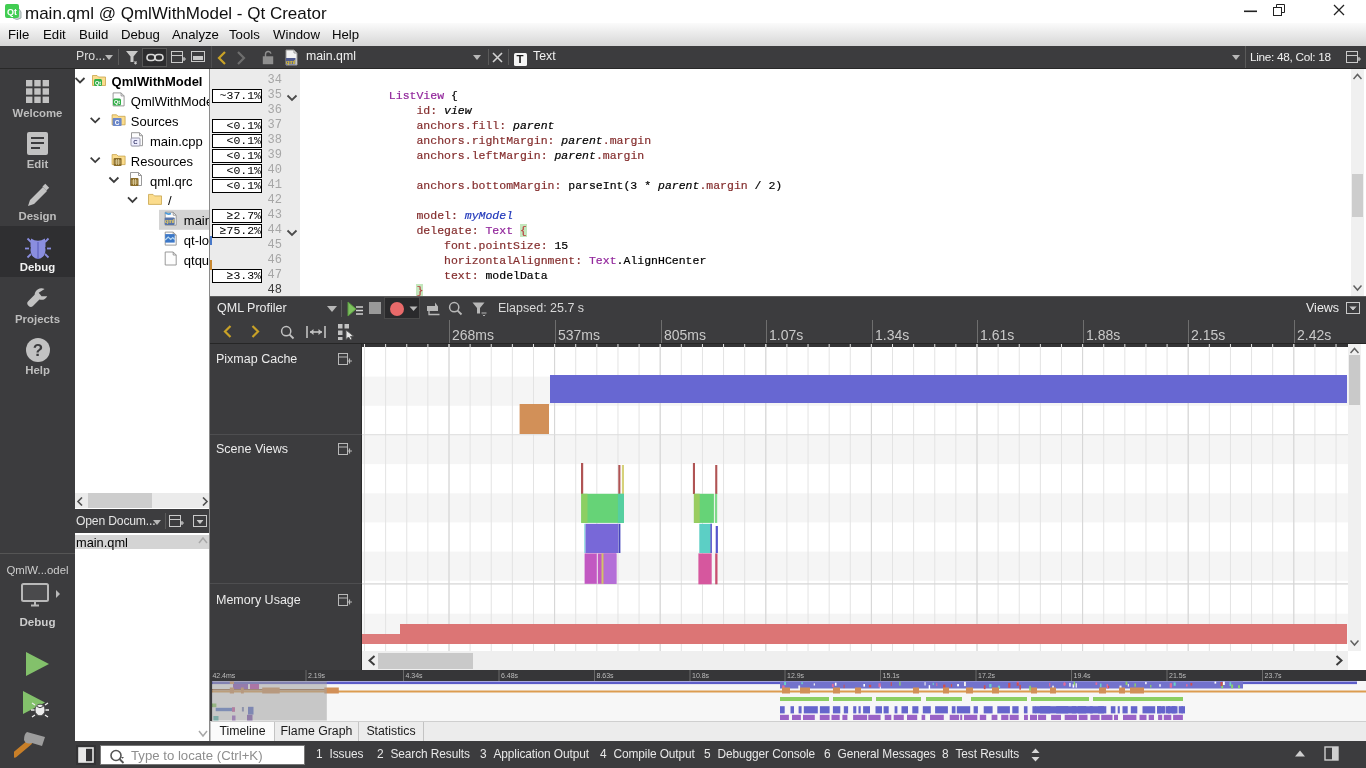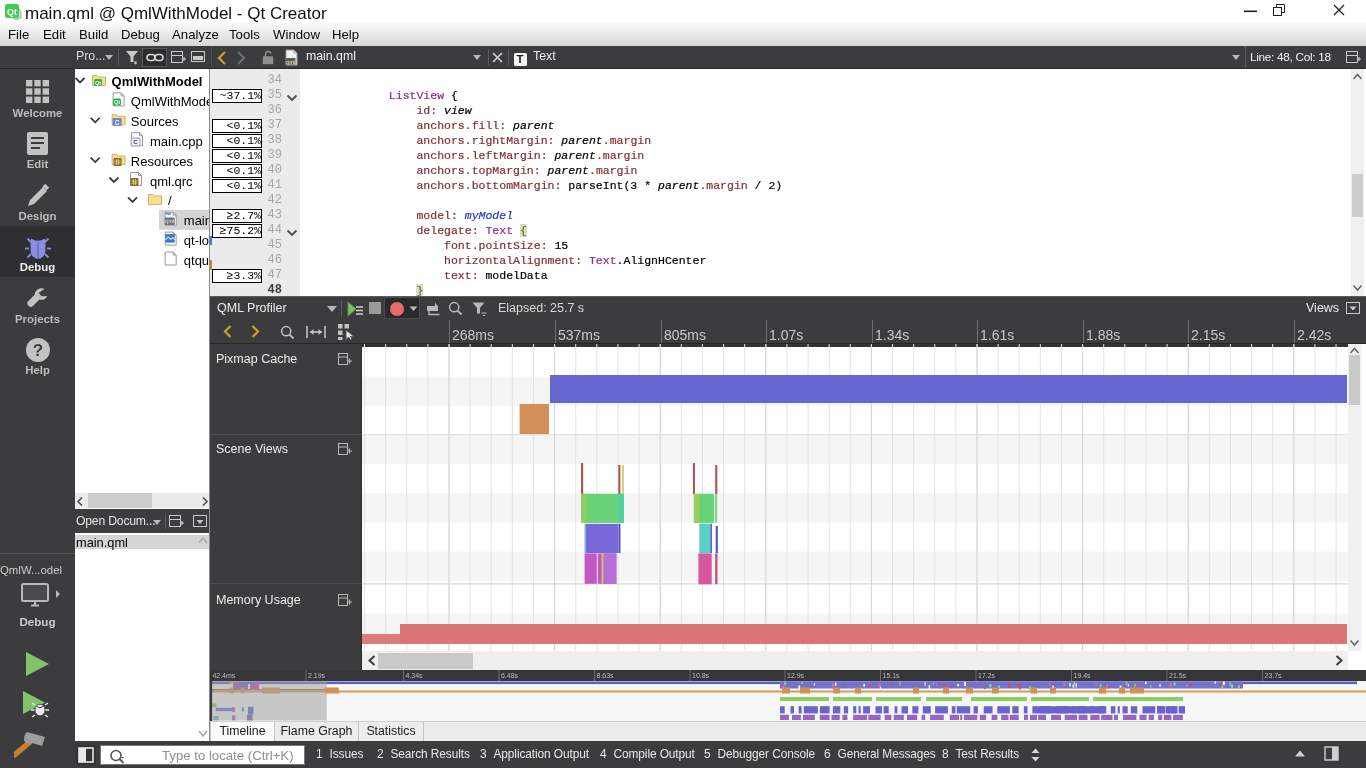--- a/index.html
+++ b/index.html
@@ -48,21 +48,21 @@
 #ed-vscroll { left:1351px; top:68.5px; width:13px; height:227px; background:#f0f0f0; }
 #hscroll { left:362px; top:651px; width:986px; height:19px; background:#efefef; }
 #overview { left:210px; top:670px; width:1156px; height:51px; background:#f7f7f7; }
 #tabsrow { left:210px; top:721px; width:1156px; height:20px; background:#ececec; border-top:1px solid #cfcfcf; }
 .btab { position:absolute; top:0; height:20px; font-size:12.3px; color:#191919; text-align:center; line-height:19px; border-right:1px solid #c3c3c3; }
 
 #statusbar { left:75px; top:741px; width:1291px; height:27px; background:#3c3c3e; }
 .sb-tab { position:absolute; top:6px; color:#e8e8e8; font-size:11.9px; letter-spacing:-0.1px; }
 .sb-num { margin-right:7px; }
 #locator { position:absolute; left:25px; top:4px; width:205px; height:19.5px; background:#fff; border:1px solid #777; }
-#locator span { position:absolute; left:30px; top:1.5px; font-size:13.2px; color:#8e8e8e;margin-left:31px; }
+#locator span { position:absolute; left:30px; top:1.5px; font-size:13.2px; color:#8e8e8e; }
 .ruler-lbl { position:absolute; font-size:14px; color:#c9c9c9; top:7px; }
 .tick { position:absolute; top:0; width:1px; height:23px; background:#6e6e6e; }
 </style>
 </head>
 <body>
 <div id="app">
   <div class="abs" id="titlebar">
     <svg class="abs" style="left:4px;top:3px" width="20" height="18">
       <path d="M8 6 L15 6 L17 9 L17 15 Q13 18 9 15 Z" fill="#cfd8d7" stroke="#9fb0ae" stroke-width="1"></path>
       <rect x="1" y="1" width="14" height="14" rx="2" fill="#41cd52"></rect>
@@ -222,21 +222,21 @@
       <div class="lbl">Projects</div>
     </div>
     <div class="mode" style="top:260.5px">
       <svg class="abs" style="left:25px;top:8px" width="26" height="26">
         <circle cx="13" cy="13" r="12" fill="#c2c2c2"></circle>
         <text x="13" y="19" font-size="17" font-weight="bold" fill="#3c3c3e" text-anchor="middle">?</text>
       </svg>
       <div class="lbl">Help</div>
     </div>
     <div class="abs" style="left:0;top:484px;width:75px;height:1px;background:#555"></div>
-    <div class="abs" style="left:0;top:495px;width:52px;text-align:center;font-size:11.4px;color:#cdcdcd">QmlW...odel</div>
+    <div class="abs" style="left:0;top:495px;width:75px;text-align:center;font-size:11.4px;color:#cdcdcd">QmlW...odel</div>
     <svg class="abs" style="left:21px;top:514px" width="40" height="26">
       <g stroke="#b9b9b9" stroke-width="2" fill="#4a4a4c">
         <rect x="1" y="1" width="26" height="17" rx="1.5"></rect>
         <path d="M10 22.5 L18 22.5 M14 18 L14 22"></path>
       </g>
       <path d="M35 7 L39 11 L35 15 Z" fill="#b9b9b9"></path>
     </svg>
     <div class="abs" style="left:0;top:546px;width:75px;text-align:center;font-size:11.6px;font-weight:bold;color:#cdcdcd">Debug</div>
     <svg class="abs" style="left:25px;top:582px" width="25" height="26">
         <path d="M1 1 L24 13 L1 25 Z" fill="#83c16b"></path>
@@ -364,21 +364,21 @@
     <div class="lnum" style="top:64.5px">38</div>
     <div class="lnum" style="top:79.5px">39</div>
     <div class="lnum" style="top:94.5px">40</div>
     <div class="lnum" style="top:109.5px">41</div>
     <div class="lnum" style="top:124.5px">42</div>
     <div class="lnum" style="top:139.5px">43</div>
     <div class="lnum" style="top:154.5px">44</div>
     <div class="lnum" style="top:169.5px">45</div>
     <div class="lnum" style="top:184.5px">46</div>
     <div class="lnum" style="top:199.5px">47</div>
-    <div class="lnum" style="top:214.5px;color:#3a3a3a;font-weight:bold">48</div>
+    <div class="lnum" style="top:214.5px;color:#3a3a3a;font-weight:normal">48</div>
     <div class="pbox" style="top:20px">~37.1%</div>
     <div class="pbox" style="top:50px">&lt;0.1%</div>
     <div class="pbox" style="top:65px">&lt;0.1%</div>
     <div class="pbox" style="top:80px">&lt;0.1%</div>
     <div class="pbox" style="top:95px">&lt;0.1%</div>
     <div class="pbox" style="top:110px">&lt;0.1%</div>
     <div class="pbox" style="top:140px">≥2.7%</div>
     <div class="pbox" style="top:155px">≥75.2%</div>
     <div class="pbox" style="top:200px">≥3.3%</div>
     <svg class="abs" style="left:76px;top:25px" width="12" height="8">
@@ -387,21 +387,20 @@
     <svg class="abs" style="left:76px;top:160px" width="12" height="8">
         <path d="M1.5 1.5 L6 6 L10.5 1.5" stroke="#4a4a4a" stroke-width="1.8" fill="none"></path>
       </svg>
     <div class="abs" style="left:0;top:167px;width:2px;height:9px;background:#4878c8"></div>
     <div class="abs" style="left:0;top:191px;width:2px;height:10px;background:#c88830"></div>
     <div class="cline" style="top:19.5px">            <span class="typ">ListView</span> {</div>
     <div class="cline" style="top:34.5px">                <span class="kw">id:</span> <span class="it">view</span></div>
     <div class="cline" style="top:49.5px">                <span class="kw">anchors.fill:</span> <span class="it">parent</span></div>
     <div class="cline" style="top:79.5px">                <span class="kw">anchors.leftMargin:</span> <span class="it">parent</span><span class="kw">.margin</span></div>
     <div class="cline" style="top:64.5px">                <span class="kw">anchors.rightMargin:</span> <span class="it">parent</span><span class="kw">.margin</span></div>
-    <div class="cline" style="top:94.5px">                <span class="kw">anchors.topMargin:</span> <span class="it">parent</span><span class="kw">.margin</span></div>
     <div class="cline" style="top:109.5px">                <span class="kw">anchors.bottomMargin:</span> parseInt(3 * <span class="it">parent</span><span class="kw">.margin</span> / 2)</div>
     <div class="cline" style="top:139.5px">                <span class="kw">model:</span> <span class="bid">myModel</span></div>
     <div class="cline" style="top:154.5px">                <span class="kw">delegate:</span> <span class="typ">Text</span> <span class="brc">{</span></div>
     <div class="cline" style="top:169.5px">                    <span class="kw">font.pointSize:</span> 15</div>
     <div class="cline" style="top:184.5px">                    <span class="kw">horizontalAlignment:</span> <span class="typ">Text</span>.AlignHCenter</div>
     <div class="cline" style="top:199.5px">                    <span class="kw">text:</span> modelData</div>
     <div class="cline" style="top:214.5px">                <span class="brc">}</span></div>
   </div>
   <div class="abs" id="ed-vscroll">
     <svg class="abs" style="left:2px;top:4px" width="9" height="8">

